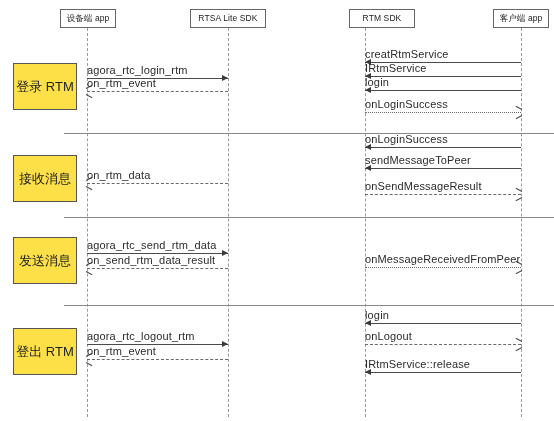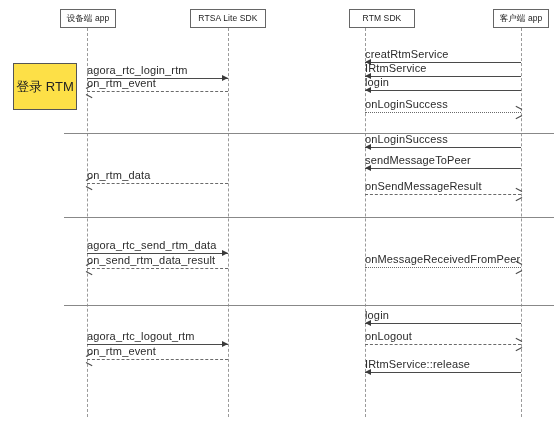--- a/index.html
+++ b/index.html
@@ -201,20 +201,21 @@
       <div class="line"></div>
       <div class="arrowhead"></div>
       <div class="label">login</div>
     </div>
     <div class="msg dotted to-right" style="left: 365px; top: 112px; width: 156px;">
       <div class="line"></div>
       <div class="arrowhead"></div>
       <div class="label">onLoginSuccess</div>
     </div>
     <div class="divider" style="left: 64px; top: 133px; width: 490px;"></div>
+    <div class="phase-box" style="left: 13px; top: 155px; width: 64px; height: 47px;">接收消息</div>
     <div class="msg solid to-left" style="left: 365px; top: 147px; width: 156px;">
       <div class="line"></div>
       <div class="arrowhead"></div>
       <div class="label">onLoginSuccess</div>
     </div>
     <div class="msg solid to-left" style="left: 365px; top: 168px; width: 156px;">
       <div class="line"></div>
       <div class="arrowhead"></div>
       <div class="label">sendMessageToPeer</div>
     </div>
@@ -222,36 +223,38 @@
       <div class="line"></div>
       <div class="arrowhead"></div>
       <div class="label">on_rtm_data</div>
     </div>
     <div class="msg dashed to-right" style="left: 365px; top: 194px; width: 156px;">
       <div class="line"></div>
       <div class="arrowhead"></div>
       <div class="label">onSendMessageResult</div>
     </div>
     <div class="divider" style="left: 64px; top: 217px; width: 490px;"></div>
+    <div class="phase-box" style="left: 13px; top: 237px; width: 64px; height: 47px;">发送消息</div>
     <div class="msg solid to-right" style="left: 87px; top: 253px; width: 141px;">
       <div class="line"></div>
       <div class="arrowhead"></div>
       <div class="label">agora_rtc_send_rtm_data</div>
     </div>
     <div class="msg dashed to-left" style="left: 87px; top: 268px; width: 141px;">
       <div class="line"></div>
       <div class="arrowhead"></div>
       <div class="label">on_send_rtm_data_result</div>
     </div>
     <div class="msg dotted to-right" style="left: 365px; top: 267px; width: 156px;">
       <div class="line"></div>
       <div class="arrowhead"></div>
       <div class="label">onMessageReceivedFromPeer</div>
     </div>
     <div class="divider" style="left: 64px; top: 305px; width: 490px;"></div>
+    <div class="phase-box" style="left: 13px; top: 328px; width: 64px; height: 47px;">登出 RTM</div>
     <div class="msg solid to-right" style="left: 87px; top: 344px; width: 141px;">
       <div class="line"></div>
       <div class="arrowhead"></div>
       <div class="label">agora_rtc_logout_rtm</div>
     </div>
     <div class="msg dashed to-left" style="left: 87px; top: 359px; width: 141px;">
       <div class="line"></div>
       <div class="arrowhead"></div>
       <div class="label">on_rtm_event</div>
     </div>

